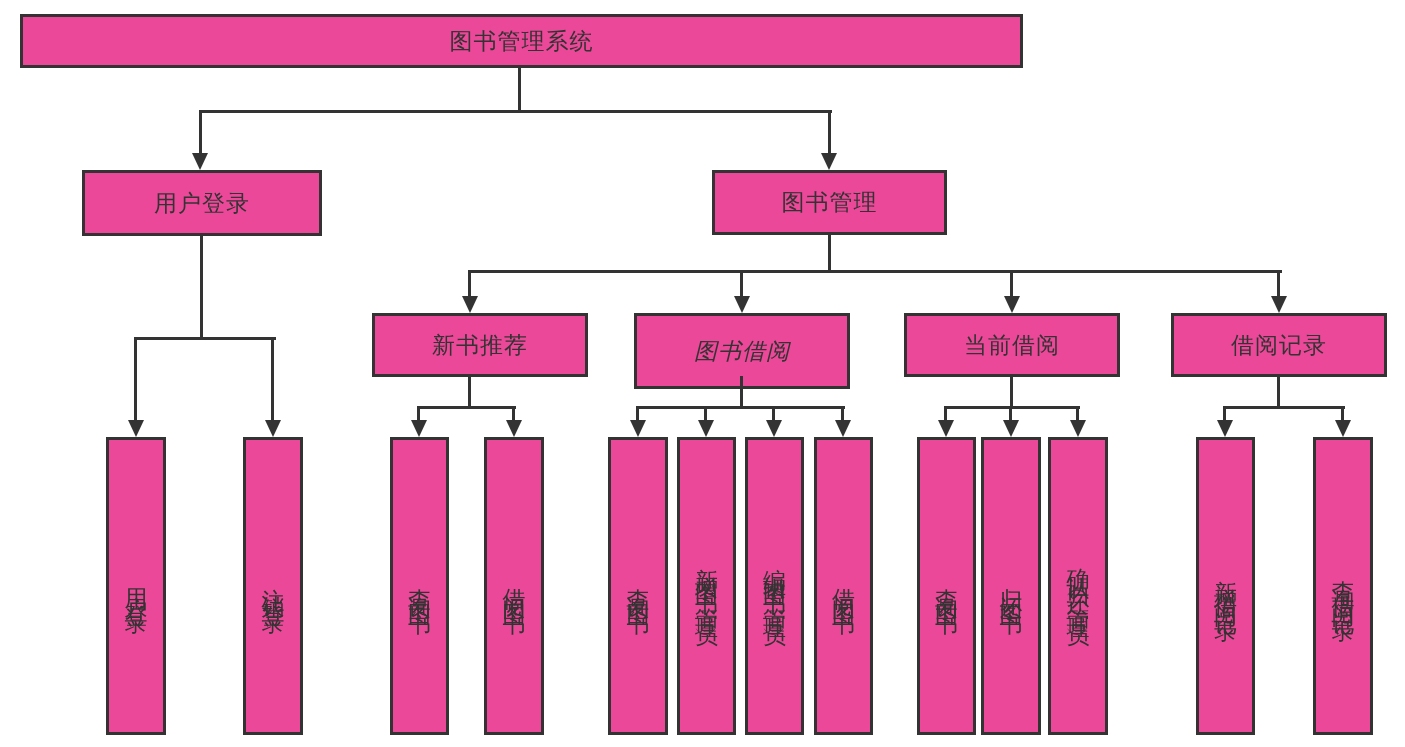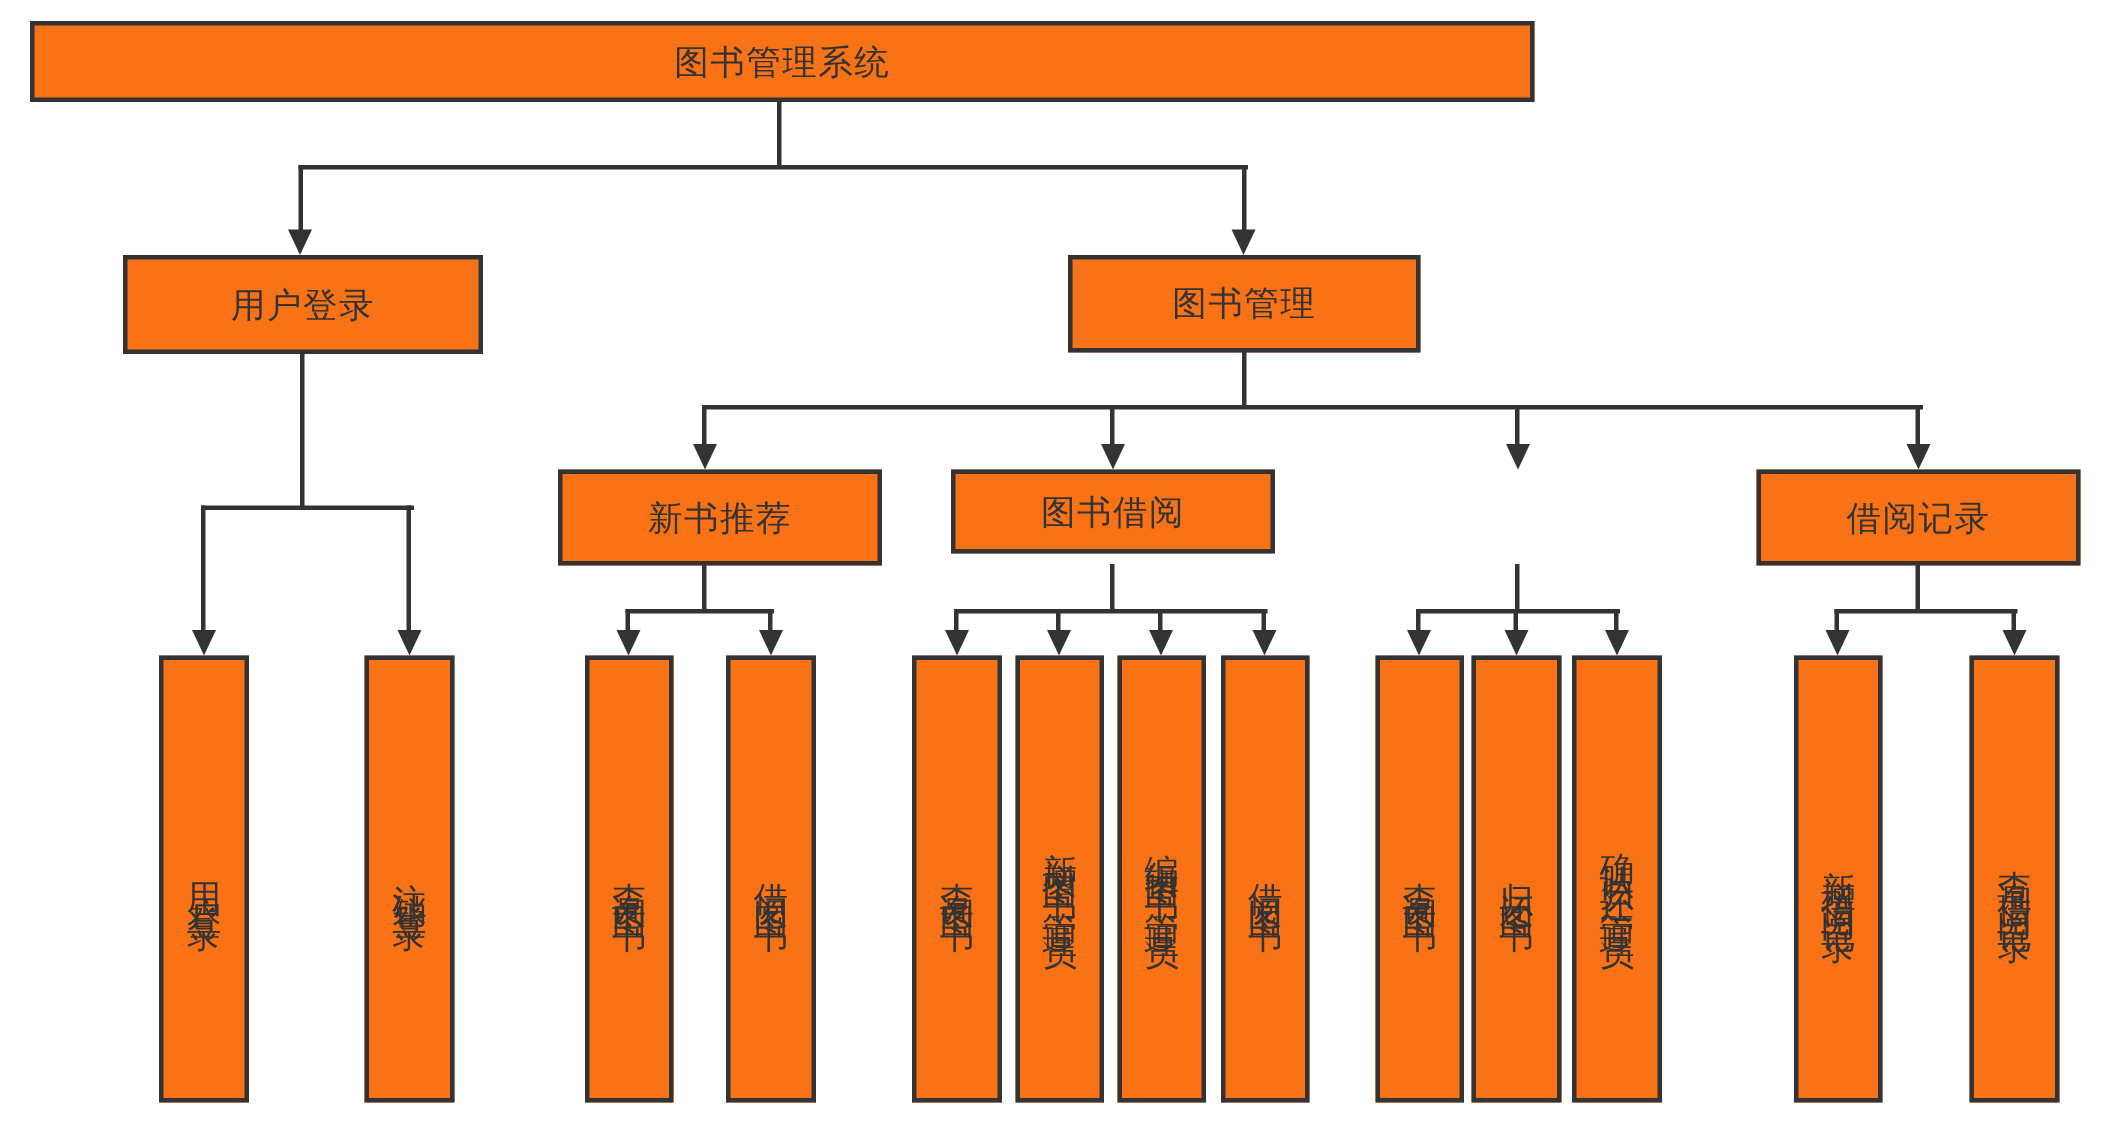--- a/index.html
+++ b/index.html
@@ -12,21 +12,21 @@
     position: relative;
     width: 1405px;
     height: 747px;
     background: #ffffff;
     overflow: hidden;
   }
   .box {
     position: absolute;
     box-sizing: border-box;
     border: 3px solid #333333;
-    background: #f97316;
+    background: #ec4899;
     color: #333333;
     display: flex;
     align-items: center;
     justify-content: center;
     text-align: center;
   }
   .hbox { font-size: 23px; letter-spacing: 1px; }
   .root-box { font-size: 23px; }
   .vbox {
     writing-mode: vertical-lr;
@@ -84,21 +84,22 @@
   <div class="line" style="left:468px; top:270px; width:3px; height:29px;"></div>
   <div class="arrow" style="left:462px; top:296px;"></div>
   <div class="line" style="left:740px; top:270px; width:3px; height:29px;"></div>
   <div class="arrow" style="left:734px; top:296px;"></div>
   <div class="line" style="left:1010px; top:270px; width:3px; height:29px;"></div>
   <div class="arrow" style="left:1004px; top:296px;"></div>
   <div class="line" style="left:1277px; top:270px; width:3px; height:29px;"></div>
   <div class="arrow" style="left:1271px; top:296px;"></div>
 
   <div class="box hbox" style="left:372px; top:313px; width:216px; height:64px;">新书推荐</div>
-  <div class="box hbox" style="left:634px; top:313px; width:216px; height:56px;">图书借阅</div>
+  <div class="box hbox" style="left:634px; top:313px; width:216px; height:76px;font-style:italic;">图书借阅</div>
+  <div class="box hbox" style="left:904px; top:313px; width:216px; height:64px;">当前借阅</div>
   <div class="box hbox" style="left:1171px; top:313px; width:216px; height:64px;">借阅记录</div>
 
   <div class="line" style="left:468px; top:376px; width:3px; height:32px;"></div>
   <div class="line" style="left:417px; top:406px; width:99px; height:3px;"></div>
   <div class="line" style="left:417px; top:406px; width:3px; height:16px;"></div>
   <div class="arrow" style="left:411px; top:420px;"></div>
   <div class="line" style="left:512px; top:406px; width:3px; height:16px;"></div>
   <div class="arrow" style="left:506px; top:420px;"></div>
 
   <div class="line" style="left:740px; top:376px; width:3px; height:32px;"></div>

